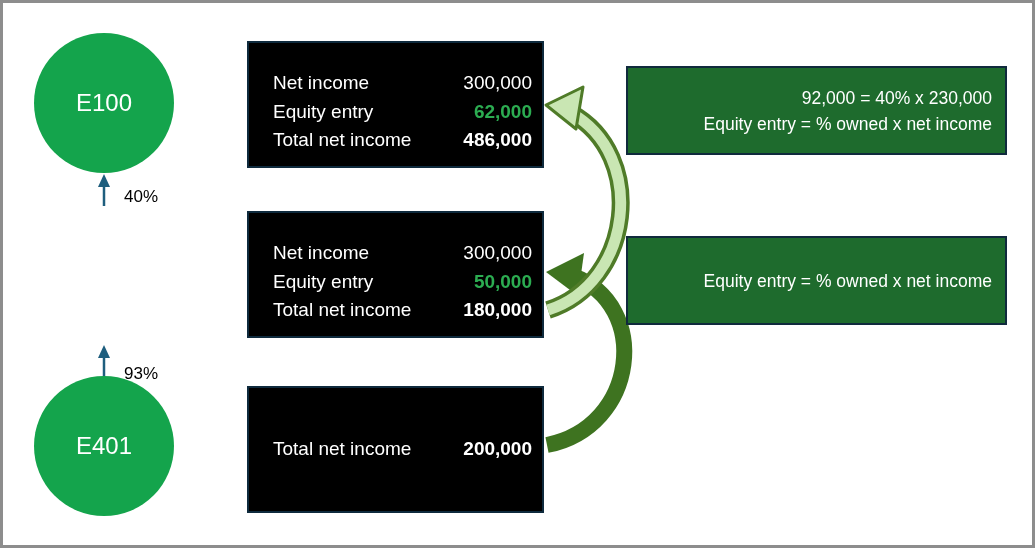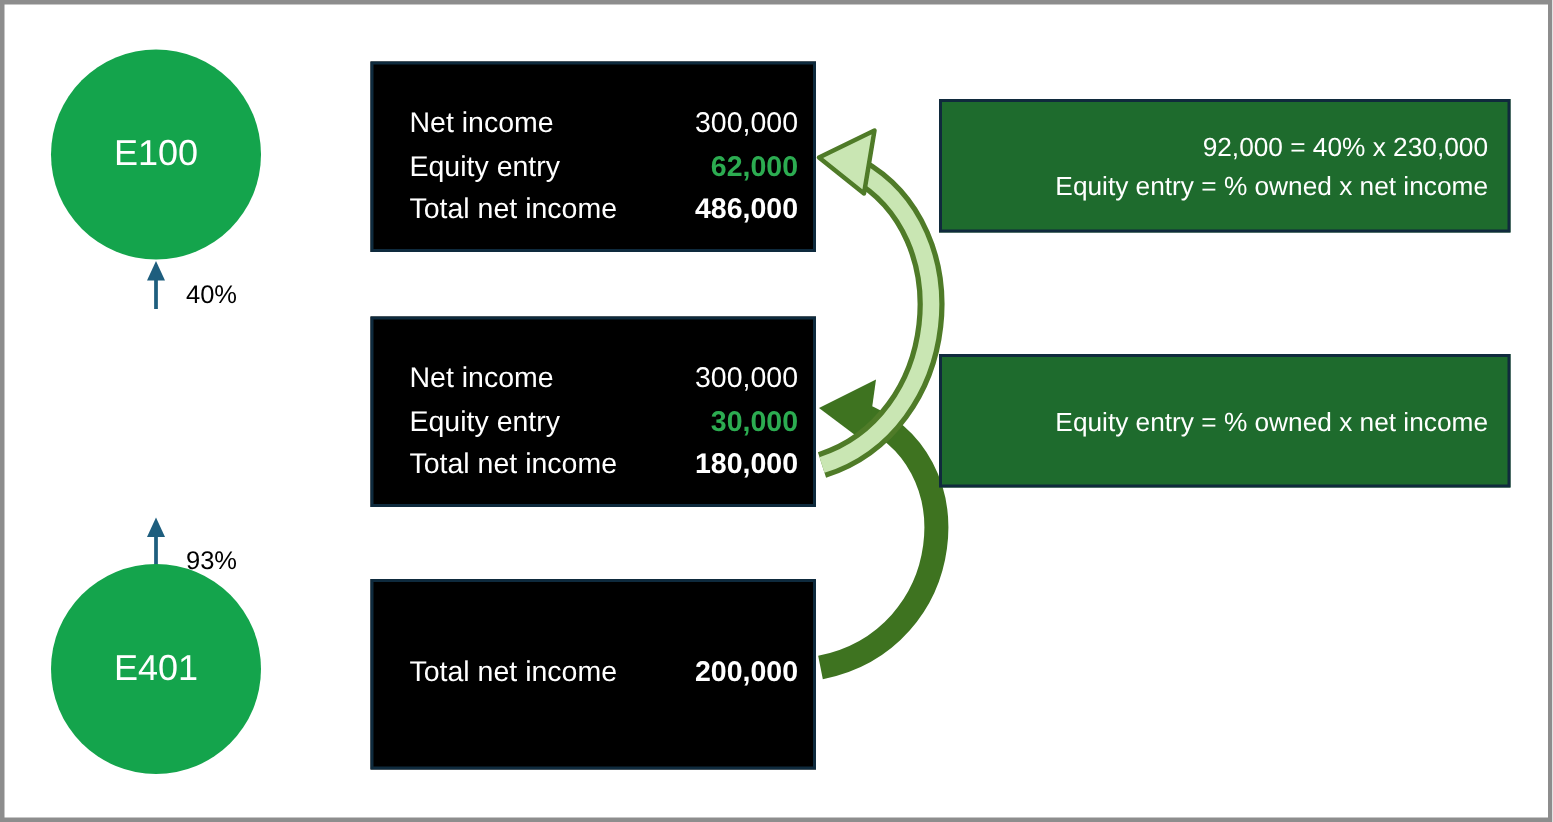--- a/index.html
+++ b/index.html
@@ -158,21 +158,21 @@
     </div>
   </div>
 
   <div class="income-box income-box-2">
     <div class="income-row">
       <span>Net income</span>
       <span class="val val-plain">300,000</span>
     </div>
     <div class="income-row">
       <span>Equity entry</span>
-      <span class="val val-green">30,000</span>
+      <span class="val val-green">50,000</span>
     </div>
     <div class="income-row">
       <span>Total net income</span>
       <span class="val val-bold">180,000</span>
     </div>
   </div>
 
   <div class="income-box income-box-3">
     <div class="income-row">
       <span>Total net income</span>

